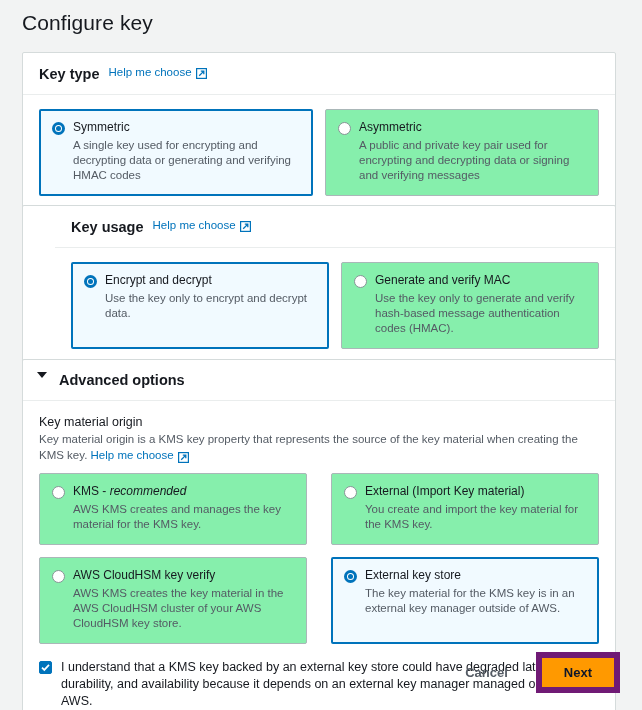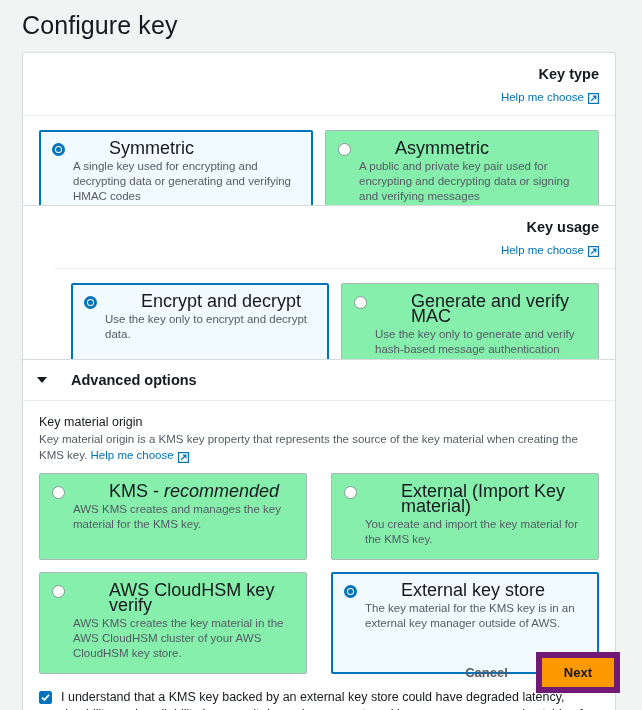--- a/index.html
+++ b/index.html
@@ -9,41 +9,40 @@
     background: #f2f3f3;
     font-family: "Liberation Sans", sans-serif;
     color: #16191f;
     overflow: hidden;
   }
   .page { width: 642px; height: 710px; position: relative; }
 
   .page-title {
     position: absolute;
     left: 22px; top: 11px;
-    font-size: 25px;
+    font-size: 21px;
     font-weight: 400;
     color: #16191f;
     letter-spacing: 0.1px;
   }
 
   .card {
     position: absolute;
     left: 22px;
     width: 594px;
     background: #ffffff;
     border: 1px solid #d5dbdb;
     border-radius: 2px;
   }
   .card-header {
     padding: 13px 16px 12px 16px;
     border-bottom: 1px solid #eaeded;
     display: flex;
-    align-items: flex-end;
+    align-items: flex-start;
     gap: 9px;
-    flex-direction: column;
   }
   .card-header .sec-title {
     font-size: 14.5px;
     font-weight: bold;
     color: #16191f;
   }
   .helplink {
     font-size: 11.5px;
     color: #0073bb;
     text-decoration: none;
@@ -87,36 +86,35 @@
   }
   .radio.on::after {
     content: "";
     position: absolute;
     left: 50%; top: 50%;
     width: 5px; height: 5px;
     margin: -2.5px 0 0 -2.5px;
     border-radius: 50%;
     background: #0073bb;
   }
-  .tile-label { font-size: 18px; color: #16191f; line-height: 15px; margin-left: 36px; }
+  .tile-label { font-size: 12px; color: #16191f; line-height: 15px; }
   .tile-label em { font-style: italic; }
   .tile-desc {
     font-size: 11.5px;
     color: #545b64;
     line-height: 15px;
     margin: 3px 0 0 21px;
   }
 
   
   .adv-header {
     padding: 12px 16px 12px 14px;
     border-bottom: 1px solid #eaeded;
     display: flex;
-    align-items: center;
-    gap: 24px;
+    gap: 12px;
     cursor: pointer;
   }
   .caret {
     width: 0; height: 0;
     border-left: 5px solid transparent;
     border-right: 5px solid transparent;
     border-top: 6px solid #16191f;
   }
   .adv-title { font-size: 14.5px; font-weight: bold; color: #16191f; }
 

